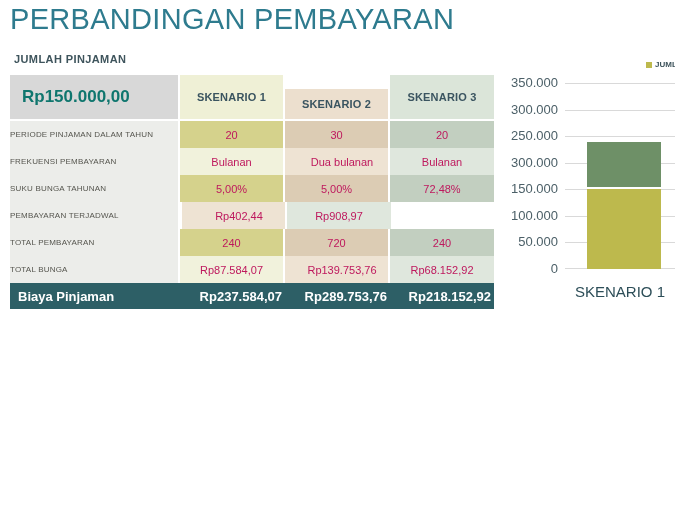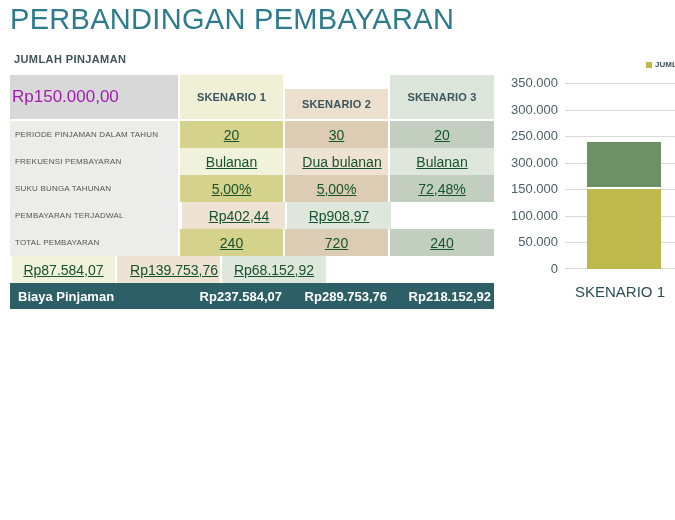--- a/index.html
+++ b/index.html
@@ -25,41 +25,41 @@
   
   .cmp-table{position:absolute;left:10px;top:75px;width:484px;}
   .t-row{display:flex;width:484px;}
   .gap{width:2px;flex:0 0 2px;}
   .lab{flex:0 0 168px;width:168px;}
   .v1,.v2{flex:0 0 103px;width:103px;}
   .v3{flex:0 0 104px;width:104px;}
 
   .hdr-row{height:44px;}
   .hdr-row .lab{
-    background:#d8d8d8;display:flex;align-items:center;padding-left:2px;
-    font-size:17px;font-weight:400;color:#a21caf;
+    background:#d8d8d8;display:flex;align-items:center;padding-left:12px;
+    font-size:17px;font-weight:700;color:#0f766e;
   }
   .hdr-cell{
     display:flex;align-items:center;justify-content:center;
     font-size:11px;font-weight:700;color:#3a5460;letter-spacing:.2px;
   }
   .hdr-row .v1{background:#eff0d6;}
   .hdr-row .v2{background:#ecdfce;margin-top:14px;}
   .hdr-row .v3{background:#dbe5d9;}
 
   .spacer-row{height:2px;}
 
   .data-row{height:27px;}
   .data-row .lab{
-    background:#ecedea;display:flex;align-items:center;padding-left:5px;
+    background:#ecedea;display:flex;align-items:center;
     font-size:8px;letter-spacing:.2px;color:#55554e;text-transform:uppercase;
   }
   .cell{
     display:flex;align-items:center;justify-content:center;
-    font-size:14px;color:#14532d;text-decoration:underline;
+    font-size:11px;color:#be185d;
   }
   .shade-a .v1{background:#d5d28c;}
   .shade-a .v2{background:#dcccb4;}
   .shade-a .v3{background:#c2cfc0;}
   .shade-b .v1{background:#f1f2dc;}
   .shade-b .v2{background:#eee3d3;padding-left:11px;}
   .shade-b .v3{background:#dfe7dd;}
 
   .footer-row{
     height:26px;background:#2d5f66;color:#ffffff;display:flex;align-items:center;
@@ -167,20 +167,21 @@
     <div class="lab">TOTAL PEMBAYARAN</div>
     <div class="gap"></div>
     <div class="v1 cell">240</div>
     <div class="gap"></div>
     <div class="v2 cell">720</div>
     <div class="gap"></div>
     <div class="v3 cell">240</div>
   </div>
 
   <div class="t-row data-row shade-b">
+    <div class="lab">TOTAL BUNGA</div>
     <div class="gap"></div>
     <div class="v1 cell">Rp87.584,07</div>
     <div class="gap"></div>
     <div class="v2 cell">Rp139.753,76</div>
     <div class="gap"></div>
     <div class="v3 cell">Rp68.152,92</div>
   </div>
 
   <div class="footer-row">
     <div class="f-lab">Biaya Pinjaman</div>

